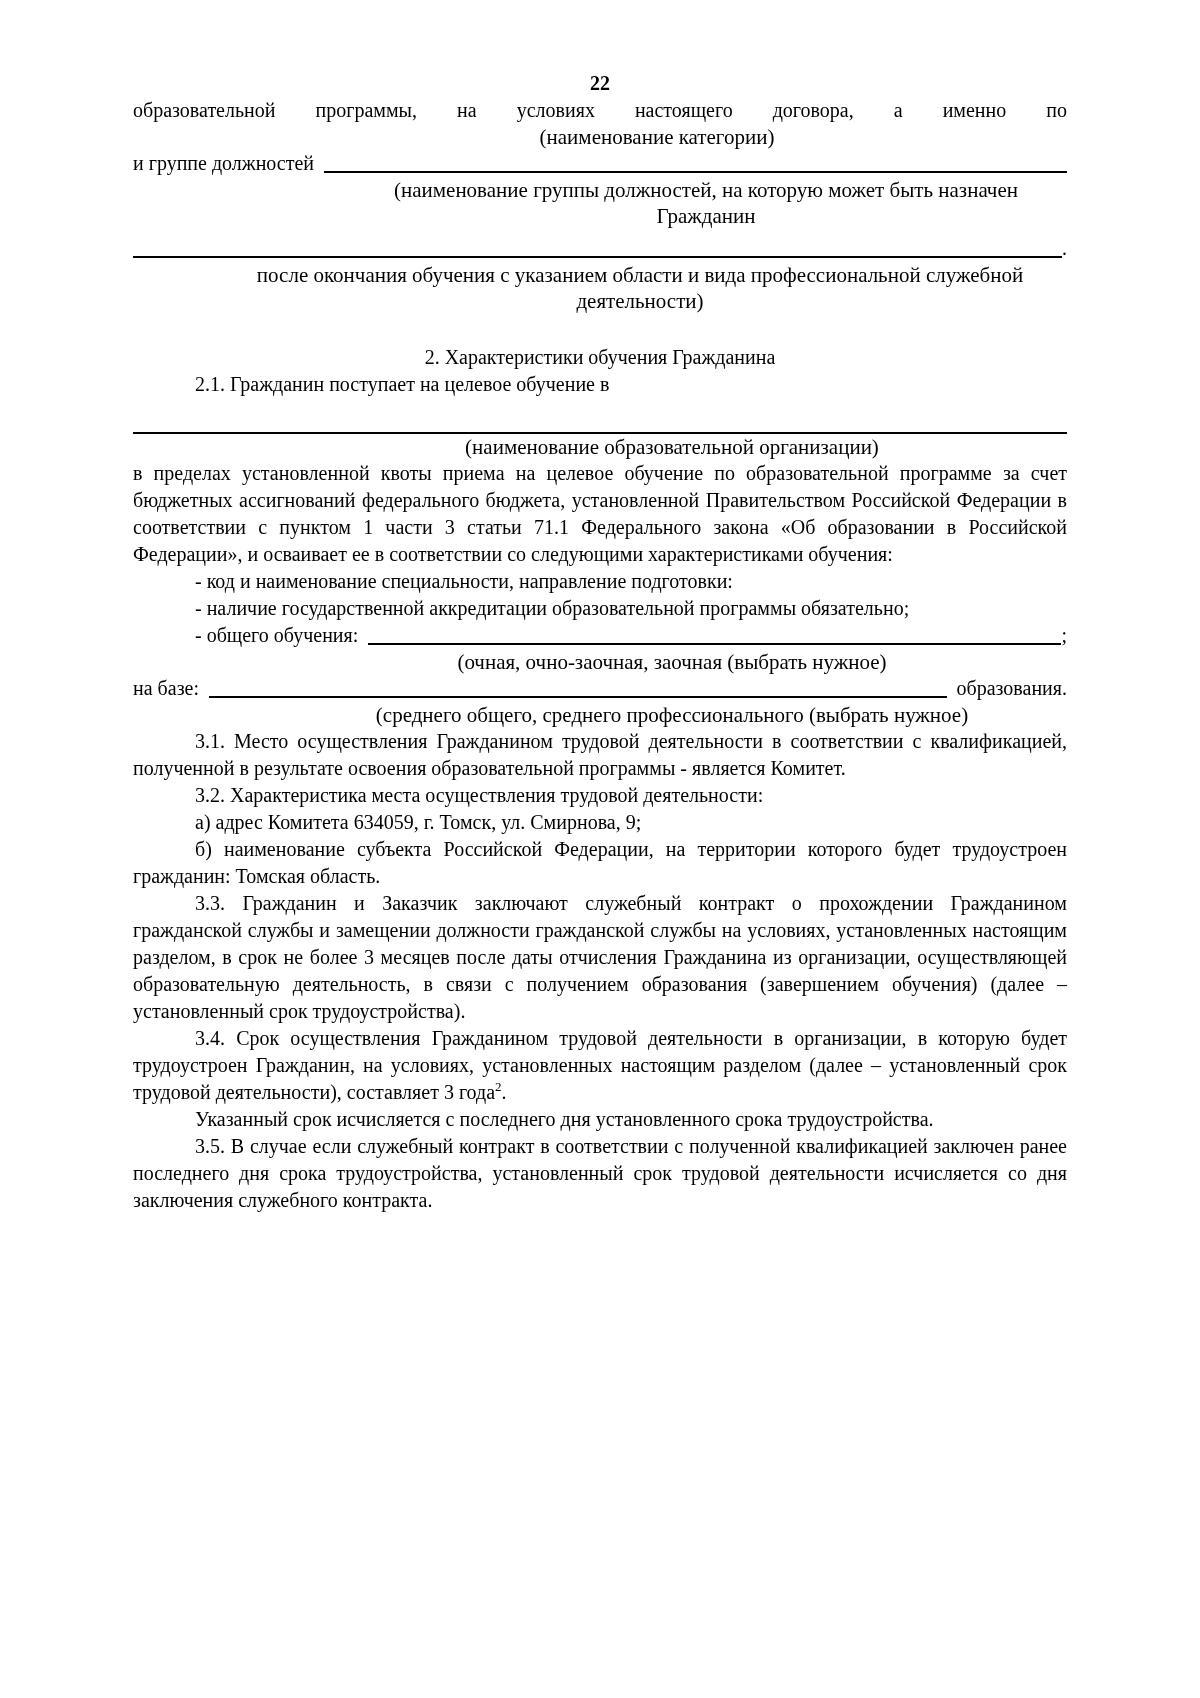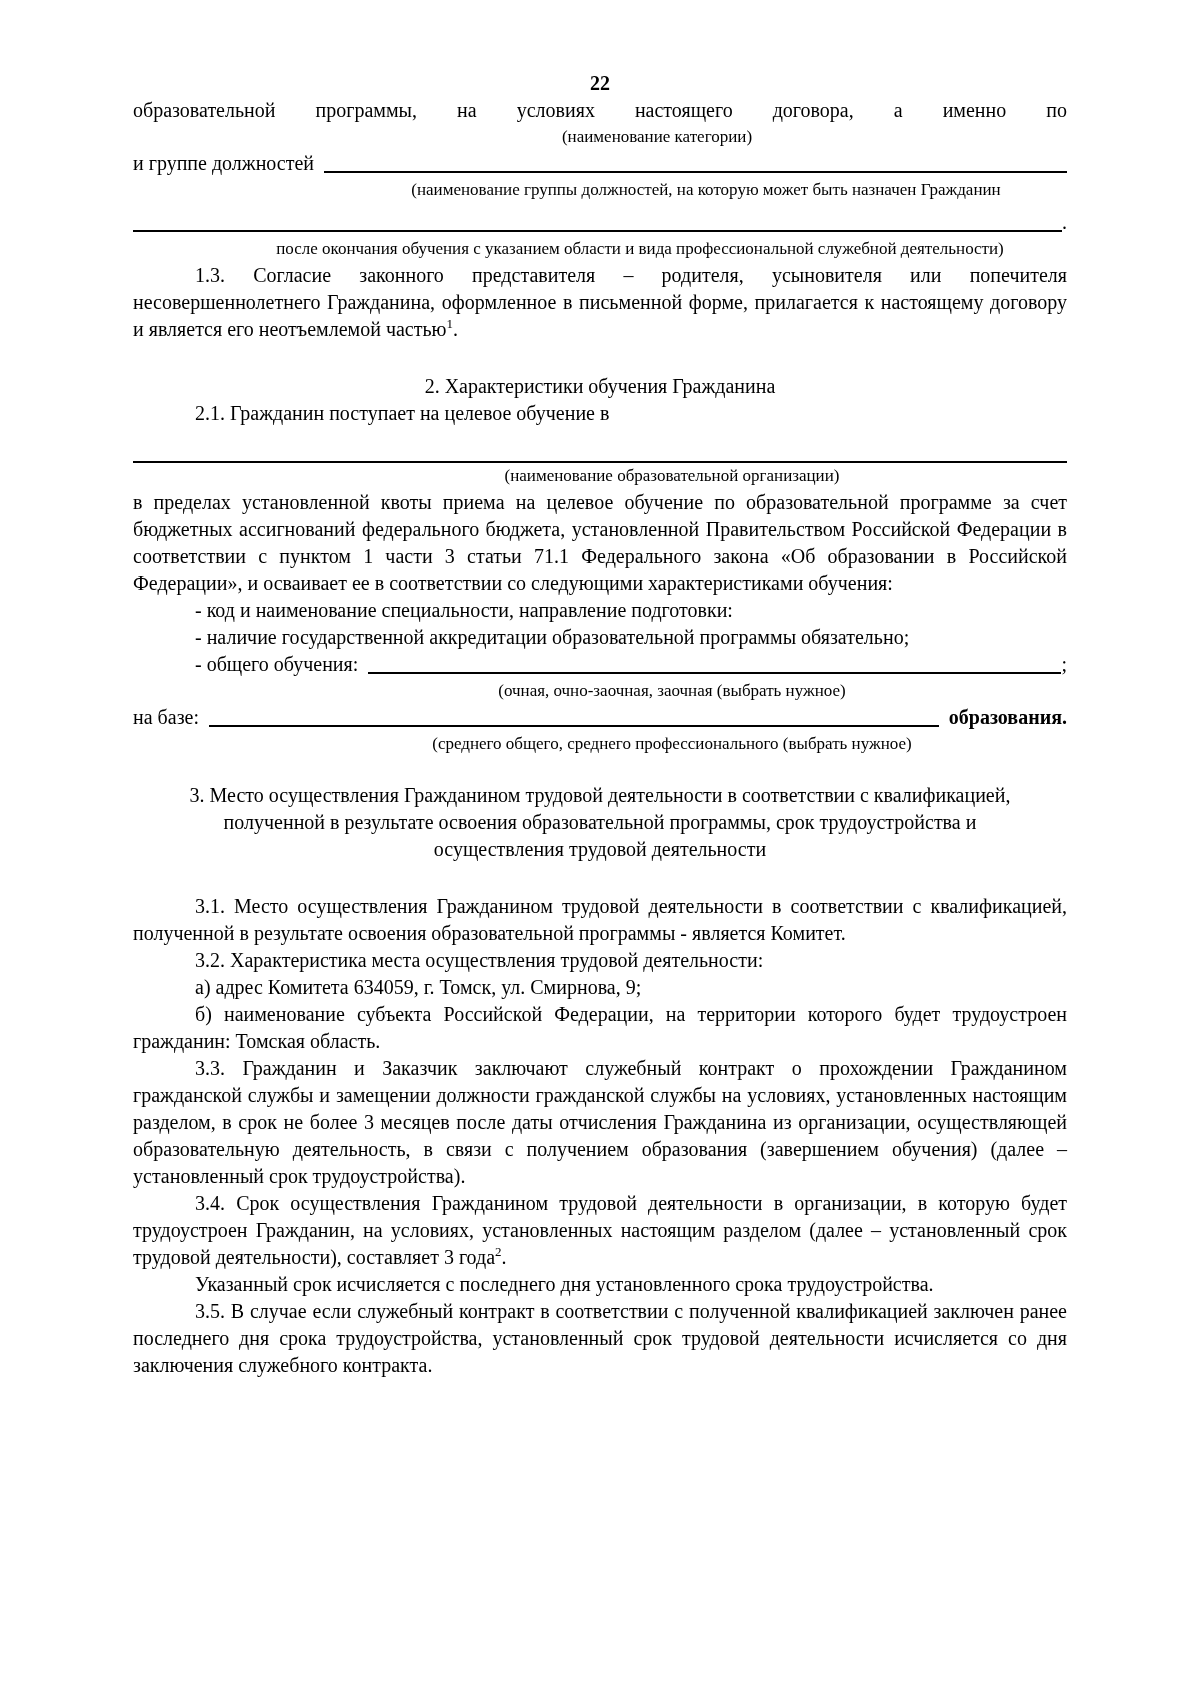--- a/index.html
+++ b/index.html
@@ -22,23 +22,23 @@
   .justify-full { text-align: justify; text-align-last: justify; }
   .indent { text-indent: 62px; }
   .fill-row { display: flex; align-items: flex-start; }
   .fill {
     flex: 1 1 auto;
     height: 21px;
     border-bottom: 2px solid #000000;
   }
   .lbl { white-space: nowrap; }
   .gap-r { margin-right: 10px; }
-  .gap-l { margin-left: 10px; font-weight: bold; }
+  .gap-l { margin-left: 10px; }
   .caption {
-    font-size: 17px;
+    font-size: 21px;
     line-height: 26px;
     text-align: center;
   }
   .cap-category { padding-left: 114px; }
   .cap-group   { padding-left: 212px; }
   .cap-after   { padding-left: 80px; }
   .cap-org     { padding-left: 144px; }
   .cap-form    { padding-left: 144px; }
   .cap-base    { padding-left: 144px; }
   .row-tail { margin-top: 6px; }
@@ -70,21 +70,20 @@
     <span class="fill"></span>
   </div>
   <div class="caption cap-group">(наименование группы должностей, на которую может быть назначен Гражданин</div>
 
   <div class="fill-row row-tail">
     <span class="fill"></span>
     <span class="lbl">.</span>
   </div>
   <div class="caption cap-after">после окончания обучения с указанием области и вида профессиональной служебной деятельности)</div>
 
-  <p class="para indent justify"><span>1.3. Согласие законного представителя – родителя, усыновителя или попечителя несовершеннолетнего Гражданина, оформленное в письменной форме, прилагается к настоящему договору и является его неотъемлемой частью</span><sup>1</sup><span>.</span></p>
 
   <div class="heading">2. Характеристики обучения Гражданина</div>
 
   <p class="para indent">2.1. Гражданин поступает на целевое обучение в</p>
 
   <div class="fill-row org-row">
     <span class="fill"></span>
   </div>
   <div class="caption cap-org">(наименование образовательной организации)</div>
 
@@ -100,21 +99,20 @@
   </div>
   <div class="caption cap-form">(очная, очно-заочная, заочная (выбрать нужное)</div>
 
   <div class="fill-row">
     <span class="lbl gap-r">на базе:</span>
     <span class="fill"></span>
     <span class="lbl gap-l">образования.</span>
   </div>
   <div class="caption cap-base">(среднего общего, среднего профессионального (выбрать нужное)</div>
 
-  <div class="heading heading-3">3. Место осуществления Гражданином трудовой деятельности в соответствии с квалификацией, полученной в результате освоения образовательной программы, срок трудоустройства и осуществления трудовой деятельности</div>
 
   <p class="para indent justify">3.1. Место осуществления Гражданином трудовой деятельности в соответствии с квалификацией, полученной в результате освоения образовательной программы - является Комитет.</p>
   <p class="para indent">3.2. Характеристика места осуществления трудовой деятельности:</p>
   <p class="para indent">а) адрес Комитета 634059, г. Томск, ул. Смирнова, 9;</p>
   <p class="para indent justify">б) наименование субъекта Российской Федерации, на территории которого будет трудоустроен гражданин: Томская область.</p>
   <p class="para indent justify">3.3. Гражданин и Заказчик заключают служебный контракт о прохождении Гражданином гражданской службы и замещении должности гражданской службы на условиях, установленных настоящим разделом, в срок не более 3 месяцев после даты отчисления Гражданина из организации, осуществляющей образовательную деятельность, в связи с получением образования (завершением обучения) (далее – установленный срок трудоустройства).</p>
   <p class="para indent justify"><span>3.4. Срок осуществления Гражданином трудовой деятельности в организации, в которую будет трудоустроен Гражданин, на условиях, установленных настоящим разделом (далее – установленный срок трудовой деятельности), составляет 3 года</span><sup>2</sup><span>.</span></p>
   <p class="para indent">Указанный срок исчисляется с последнего дня установленного срока трудоустройства.</p>
   <p class="para indent justify">3.5. В случае если служебный контракт в соответствии с полученной квалификацией заключен ранее последнего дня срока трудоустройства, установленный срок трудовой деятельности исчисляется со дня заключения служебного контракта.</p>
 

